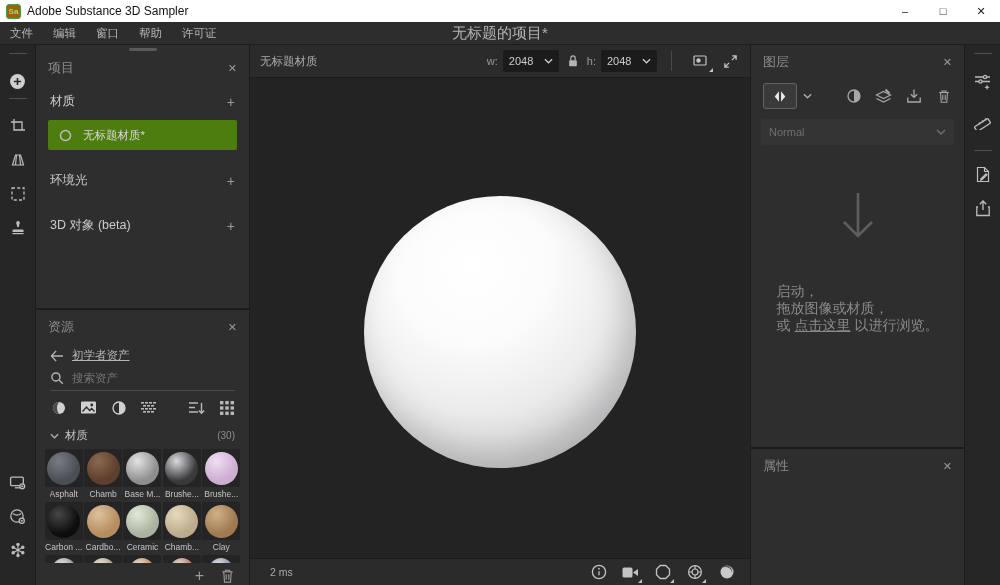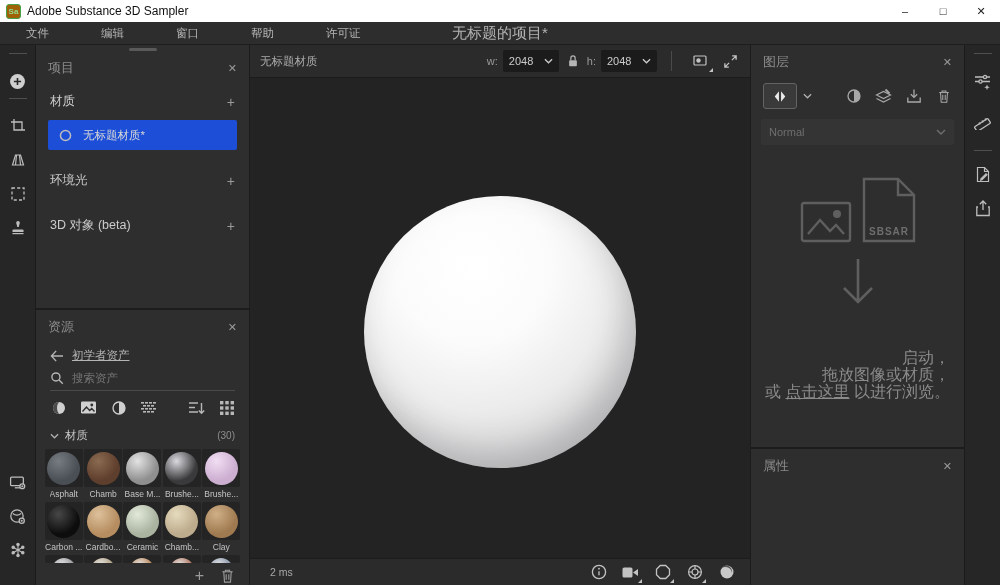--- a/index.html
+++ b/index.html
@@ -8,21 +8,21 @@
 
   
   .titlebar { height:22px; background:#ffffff; display:flex; align-items:center; padding-left:6px; }
   .app-badge { width:15px; height:15px; background:#a16207; border:1px solid #48a24c; border-radius:3px; color:#8fdd90; font-size:8px; font-weight:bold; display:flex; align-items:center; justify-content:center; margin-right:6px; }
   .win-title { font-size:12px; color:#111111; }
   .win-controls { margin-left:auto; display:flex; height:100%; }
   .win-btn { width:38px; height:100%; display:flex; align-items:center; justify-content:center; font-size:11px; color:#222; cursor:default; }
 
   
   .menubar { height:23px; background:#2d2d2d; display:flex; align-items:center; position:relative; border-bottom:1px solid #1d1d1d; }
-  .menu-item { font-size:11.5px; color:#b4b4b4; padding:0 26px; }
+  .menu-item { font-size:11.5px; color:#b4b4b4; padding:0 10px; }
   .project-title { position:absolute; left:0; right:0; text-align:center; font-size:15px; color:#b4b4b4; pointer-events:none; }
 
   
   .main { flex:1; display:flex; min-height:0; }
   .rail { width:36px; background:#262626; display:flex; flex-direction:column; align-items:center; flex-shrink:0; }
   .rail.left { border-right:1px solid #1c1c1c; }
   .rail.right { border-left:1px solid #1c1c1c; }
   .rail-divider { width:18px; height:1px; background:#4f4f4f; margin:8px 0 2px; }
   .rail-icon { width:18px; height:18px; color:#bdbdbd; margin-top:16px; display:flex; align-items:center; justify-content:center; }
   .rail .bottom-group { margin-top:auto; margin-bottom:10px; display:flex; flex-direction:column; align-items:center; }
@@ -35,21 +35,21 @@
   .panel-header { display:flex; align-items:center; padding:8px 12px 6px; }
   .panel-title { font-size:13px; color:#8c8c8c; }
   .panel-close { margin-left:auto; font-size:11px; color:#9a9a9a; cursor:default; }
 
   
   .project-panel { height:263px; display:flex; flex-direction:column; flex-shrink:0; }
   .drag-handle { width:28px; height:3px; border-radius:2px; background:#5a5a5a; margin:3px auto 0; }
   .section-row { display:flex; align-items:center; padding:10px 14px 8px; }
   .section-label { font-size:12.5px; color:#cccccc; }
   .section-add { margin-left:auto; font-size:14px; color:#9a9a9a; line-height:12px; }
-  .material-row { margin:2px 12px 4px; height:30px; background:#1d4ed8; border-radius:2px; display:flex; align-items:center; padding:0 10px; }
+  .material-row { margin:2px 12px 4px; height:30px; background:#4d7c0f; border-radius:2px; display:flex; align-items:center; padding:0 10px; }
   .material-row .ring { margin-right:10px; display:flex; }
   .material-row-label { font-size:11.5px; color:#d6d6d6; }
 
   
   .resources-panel { flex:1; display:flex; flex-direction:column; min-height:0; }
   .back-row { display:flex; align-items:center; padding:6px 14px 2px; color:#b5b5b5; }
   .back-link { font-size:11.5px; color:#b5b5b5; text-decoration:underline; margin-left:8px; }
   .search-row { display:flex; align-items:center; margin:6px 14px 0; border-bottom:1px solid #4a4a4a; padding-bottom:5px; }
   .search-row input { background:transparent; border:none; outline:none; color:#cccccc; font-size:11.5px; margin-left:8px; width:150px; font-family:"Liberation Sans", sans-serif; }
   .search-row input::placeholder { color:#757575; }
@@ -98,21 +98,21 @@
   .channel-btn { width:34px; height:26px; background:#3a3a3a; border:1px solid #636363; border-radius:3px; display:flex; align-items:center; justify-content:center; }
   .channel-chev { margin-left:6px; color:#b0b0b0; display:flex; }
   .layers-toolbar .spacer { flex:1; }
   .lt-icon { width:17px; height:17px; color:#a8a8a8; margin-left:13px; display:flex; align-items:center; justify-content:center; }
   .blend-select { margin:6px 10px 0; height:26px; background:#343434; border-radius:2px; display:flex; align-items:center; padding:0 8px; }
   .blend-value { font-size:11px; color:#6e6e6e; flex:1; }
   .blend-select .chev { color:#6e6e6e; display:flex; }
   .dropzone { flex:1; display:flex; flex-direction:column; align-items:center; padding-top:32px; }
   .dz-icons { display:flex; align-items:flex-end; gap:10px; color:#5f5f5f; }
   .dz-arrow { margin-top:14px; color:#5f5f5f; }
-  .dz-text { margin-top:42px; text-align:right; font-size:16px; color:#8b8b8b; line-height:17px; }
+  .dz-text { margin-top:42px; text-align:left; font-size:14px; color:#8b8b8b; line-height:17px; }
   .dz-link { text-decoration:underline; color:#8b8b8b; }
   .sbsar-label-pos { font-size:10px; font-weight:bold; letter-spacing:1px; fill:#6e6e6e; }
 
   
   .properties-panel { flex:1; display:flex; flex-direction:column; }
 
   svg { display:block; }
 </style>
 </head>
 <body>
@@ -554,36 +554,20 @@
         </div>
         <div class="blend-select">
           <span class="blend-value">Normal</span>
           <span class="chev">
             <svg width="10" height="6" viewBox="0 0 10 6" fill="none" stroke="currentColor" stroke-width="1.4">
                 <path d="M1 1l4 4 4-4"></path>
               </svg>
           </span>
         </div>
         <div class="dropzone">
-          <div class="dz-icons">
-            <span>
-              <svg width="52" height="42" viewBox="0 0 52 42" fill="none" stroke="currentColor" stroke-width="2.4">
-                  <rect x="2" y="2" width="48" height="38" rx="2"></rect>
-                  <circle cx="37" cy="13" r="4" fill="currentColor" stroke="none"></circle>
-                  <path d="M8 33l12-14 10 11 6-6 8 9"></path>
-                </svg>
-            </span>
-            <span>
-              <svg width="54" height="66" viewBox="0 0 54 66" fill="none" stroke="currentColor" stroke-width="2.4">
-                  <path d="M2 2h34l16 16v46H2z"></path>
-                  <path d="M36 2v16h16"></path>
-                  <text x="27" y="58" text-anchor="middle" class="sbsar-label-pos" stroke="none">SBSAR</text>
-                </svg>
-            </span>
-          </div>
           <div class="dz-arrow">
             <svg width="40" height="50" viewBox="0 0 40 50" fill="none" stroke="currentColor" stroke-width="2.6">
                 <path d="M20 2v42M6 31l14 14 14-14"></path>
               </svg>
           </div>
           <div class="dz-text">
             <div>启动，</div>
             <div>拖放图像或材质，</div>
             <div><span>或 </span><span class="dz-link">点击这里</span><span> 以进行浏览。</span></div>
           </div>

